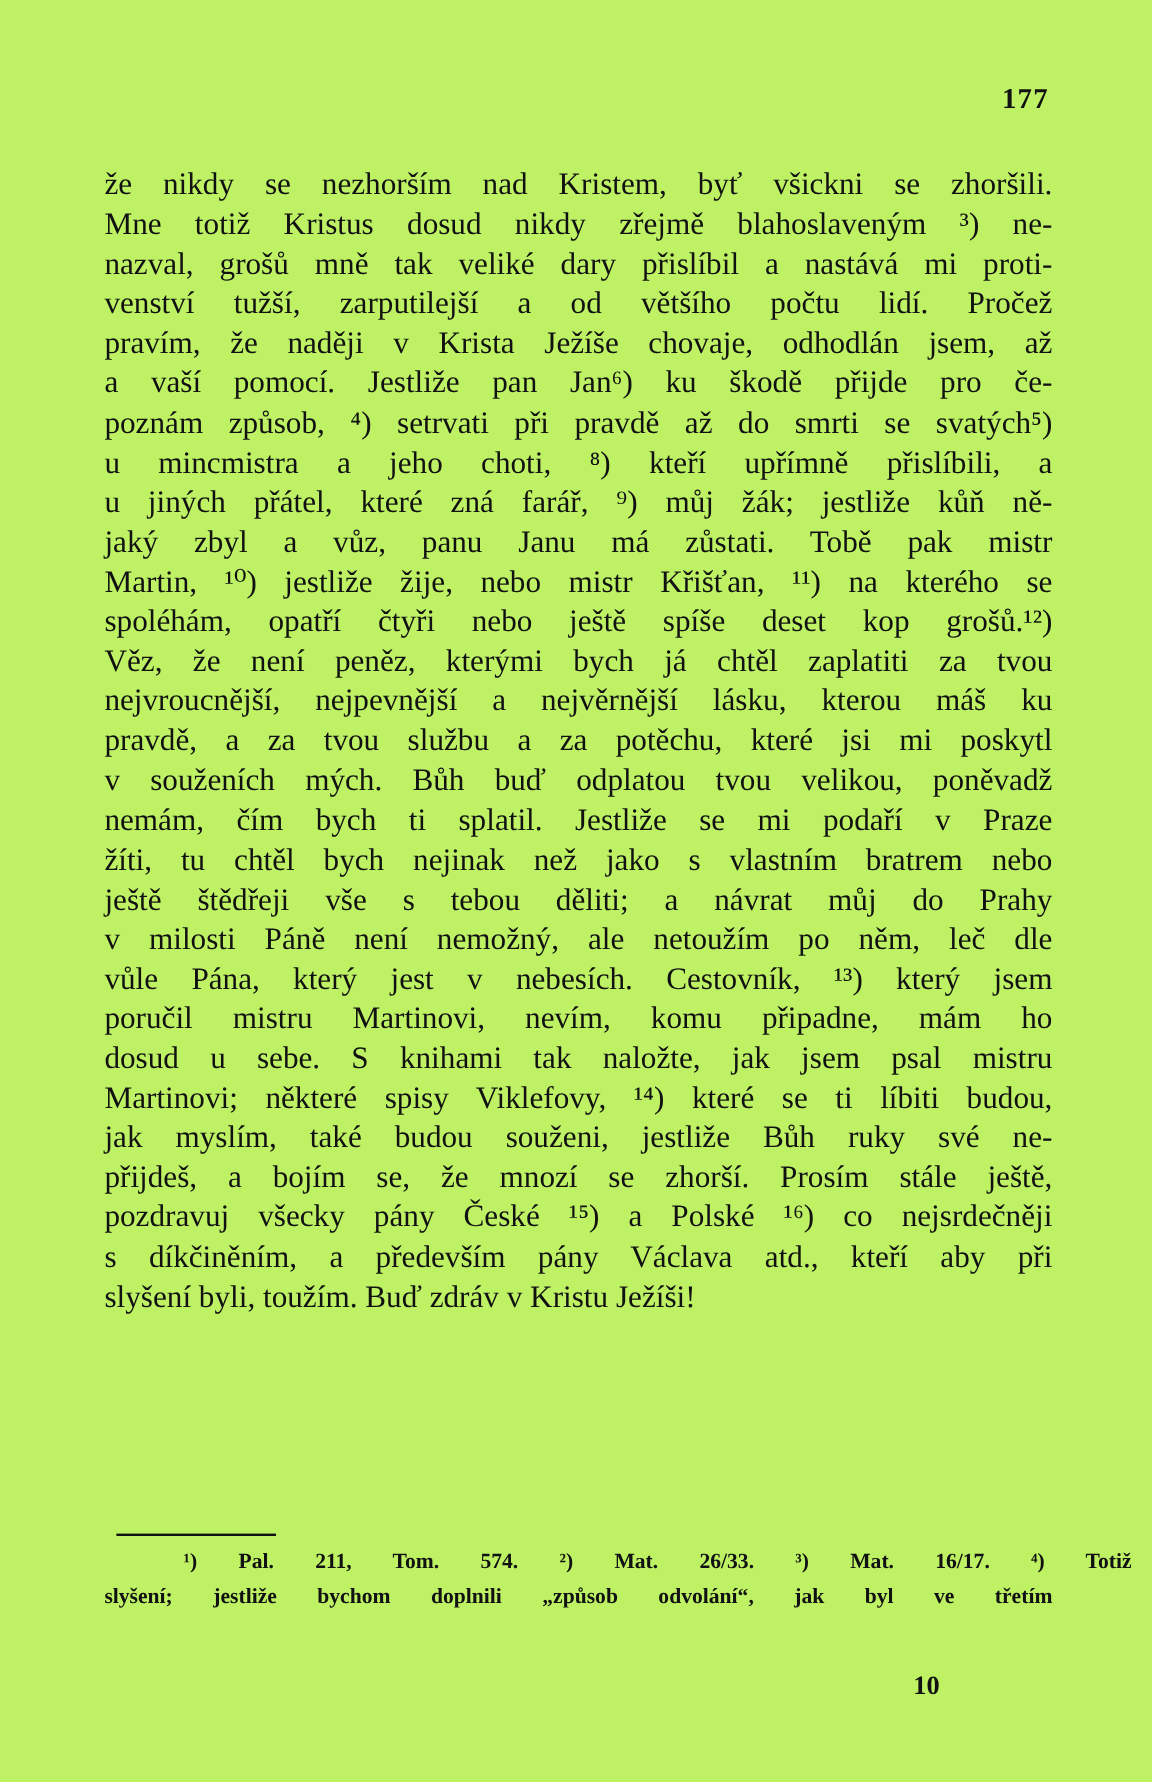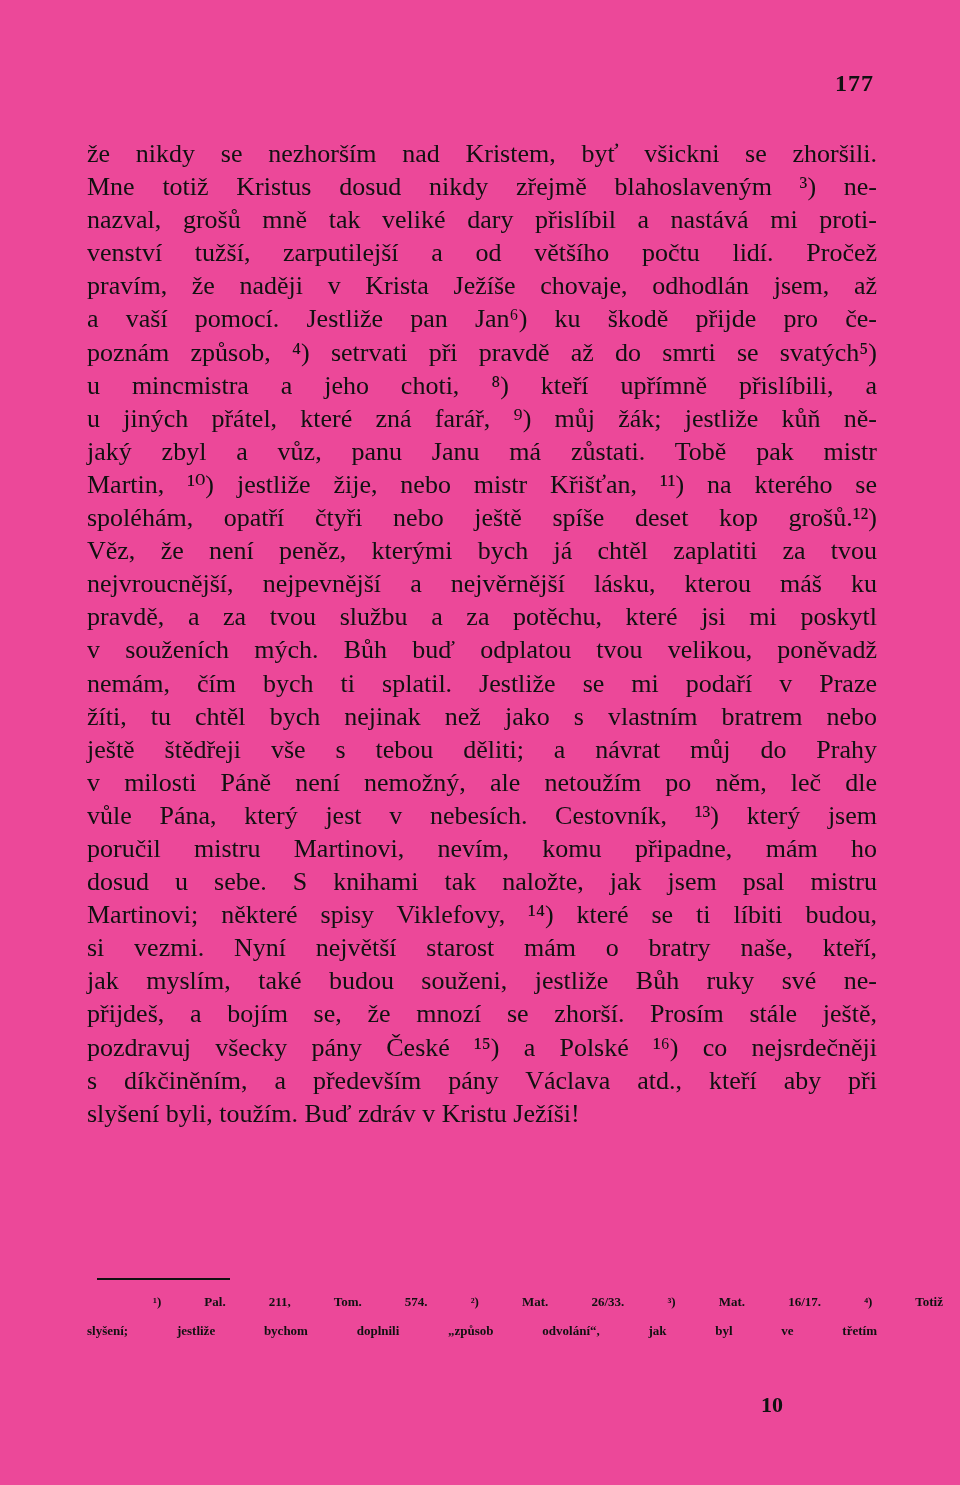--- a/index.html
+++ b/index.html
@@ -1,19 +1,19 @@
 <!DOCTYPE html>
 <html><head>
   <meta charset="utf-8">
   <style>
     html, body { margin: 0; padding: 0; background: #ffffff; }
     body { width: 960px; height: 1485px; position: relative; overflow: hidden; }
     .page {
       position: absolute; left: 0; top: 0; width: 960px; height: 1485px;
-      background: #ec4899; color: #111111;
+      background: #bef264; color: #111111;
       font-family: "DejaVu Serif", "Liberation Serif", serif;
     }
     .page-number {
       position: absolute; right: 86px; top: 70px;
       font-size: 24px; font-weight: bold; letter-spacing: 1px;
       font-family: "Liberation Serif", "DejaVu Serif", serif;
     }
     .body-text {
       position: absolute; left: 87px; top: 137px; width: 790px;
     }
@@ -26,21 +26,21 @@
     }
     .line.last { text-align-last: left; }
     .footnote-rule {
       position: absolute; left: 97px; top: 1278px; width: 133px; height: 2px; background: #111;
     }
     .footnotes {
       position: absolute; left: 87px; top: 1287px; width: 790px;
     }
     .fn-line {
       display: block; height: 29px; line-height: 29px;
-      font-size: 13px; white-space: nowrap; font-weight: bold;
+      font-size: 18px; white-space: nowrap; font-weight: bold;
       text-align: justify; text-align-last: justify;
       font-family: "Liberation Serif", "DejaVu Serif", serif;
     }
     .fn-line.indent { padding-left: 66px; }
     .signature-mark {
       position: absolute; left: 761px; top: 1392px;
       font-size: 22px; font-weight: bold;
       font-family: "Liberation Serif", "DejaVu Serif", serif;
     }
   </style>
@@ -68,21 +68,20 @@
       <span class="line" style="display: block; width: 790px;">pravdě, a za tvou službu a za potěchu, které jsi mi poskytl</span>
       <span class="line" style="display: block; width: 790px;">v souženích mých. Bůh buď odplatou tvou velikou, poněvadž</span>
       <span class="line" style="display: block; width: 790px;">nemám, čím bych ti splatil. Jestliže se mi podaří v Praze</span>
       <span class="line" style="display: block; width: 790px;">žíti, tu chtěl bych nejinak než jako s vlastním bratrem nebo</span>
       <span class="line" style="display: block; width: 790px;">ještě štědřeji vše s tebou děliti; a návrat můj do Prahy</span>
       <span class="line" style="display: block; width: 790px;">v milosti Páně není nemožný, ale netoužím po něm, leč dle</span>
       <span class="line" style="display: block; width: 790px;">vůle Pána, který jest v nebesích. Cestovník, ¹³) který jsem</span>
       <span class="line" style="display: block; width: 790px;">poručil mistru Martinovi, nevím, komu připadne, mám ho</span>
       <span class="line" style="display: block; width: 790px;">dosud u sebe. S knihami tak naložte, jak jsem psal mistru</span>
       <span class="line" style="display: block; width: 790px;">Martinovi; některé spisy Viklefovy, ¹⁴) které se ti líbiti budou,</span>
-      <span class="line" style="display: block; width: 790px;">si vezmi. Nyní největší starost mám o bratry naše, kteří,</span>
       <span class="line" style="display: block; width: 790px;">jak myslím, také budou souženi, jestliže Bůh ruky své ne-</span>
       <span class="line" style="display: block; width: 790px;">přijdeš, a bojím se, že mnozí se zhorší. Prosím stále ještě,</span>
       <span class="line" style="display: block; width: 790px;">pozdravuj všecky pány České ¹⁵) a Polské ¹⁶) co nejsrdečněji</span>
       <span class="line" style="display: block; width: 790px;">s díkčiněním, a především pány Václava atd., kteří aby při</span>
       <span class="line last" style="display: block; width: 790px;">slyšení byli, toužím. Buď zdráv v Kristu Ježíši!</span>
     </div>
 
   <div class="footnote-rule"></div>
 
   <div class="footnotes" id="footnotes">

